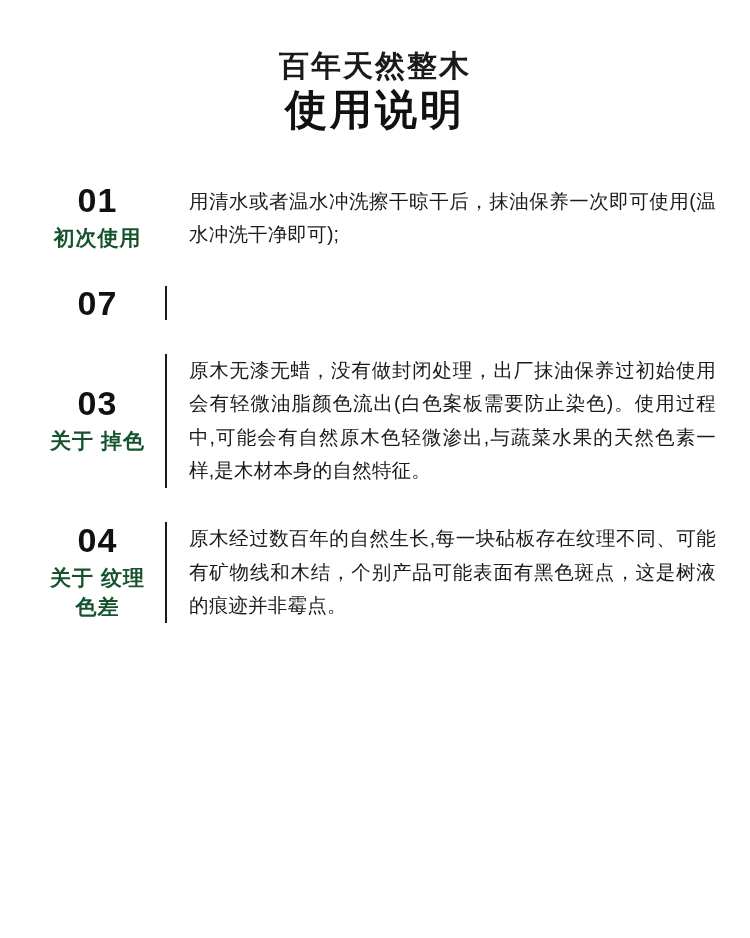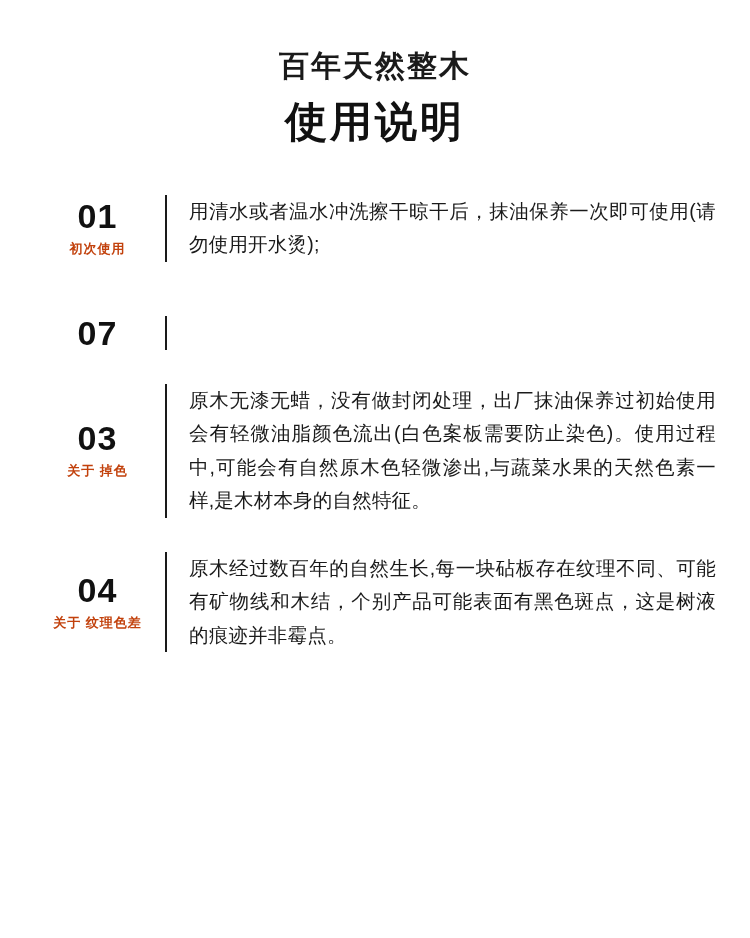--- a/index.html
+++ b/index.html
@@ -30,32 +30,31 @@
     font-weight: 700;
     letter-spacing: 2px;
     line-height: 1.2;
     color: #1a1a1a;
   }
   .header-main {
     font-size: 42px;
     font-weight: 700;
     letter-spacing: 3px;
     line-height: 1.25;
-    margin-top: 12px;
     color: #111111;
   }
   .sections {
     margin-top: 46px;
   }
   .section {
     display: flex;
     align-items: stretch;
     padding: 0 34px 0 40px;
   }
-  .sec-1 { margin-bottom: 54px; }
+  .sec-1 { margin-bottom: 34px; align-items: flex-end; }
   .sec-2 { margin-bottom: 34px; }
   .sec-3 { margin-bottom: 34px; }
   .sec-4 { margin-bottom: 0; margin-top: 9px; }
 
   .label-col {
     width: 125px;
     flex: 0 0 125px;
     display: flex;
     flex-direction: column;
     align-items: center;
@@ -65,25 +64,25 @@
     box-sizing: border-box;
   }
   .num {
     font-size: 34px;
     font-weight: 700;
     letter-spacing: 1px;
     line-height: 1;
     color: #111111;
   }
   .label-text {
-    font-size: 13px;
+    font-size: 21px;
     font-weight: 700;
     line-height: 1.35;
     margin-top: 7px;
-    color: #c2410c;
+    color: #14532d;
     letter-spacing: 1px;
   }
   .divider {
     width: 2px;
     background: #1a1a1a;
     flex: 0 0 2px;
   }
   .body-col {
     flex: 1;
     padding-left: 22px;
@@ -111,21 +110,21 @@
 
   <div class="sections">
 
     <div class="section sec-1">
       <div class="label-col">
         <div class="num">01</div>
         <div class="label-text">初次使用</div>
       </div>
       <div class="divider"></div>
       <div class="body-col">
-        <div class="body-text">用清水或者温水冲洗擦干晾干后，抹油保养一次即可使用(请勿使用开水烫);</div>
+        <div class="body-text">用清水或者温水冲洗擦干晾干后，抹油保养一次即可使用(温水冲洗干净即可);</div>
       </div>
     </div>
 
     <div class="section sec-2">
       <div class="label-col">
         <div class="num">07</div>
       </div>
       <div class="divider"></div>
     </div>
 

